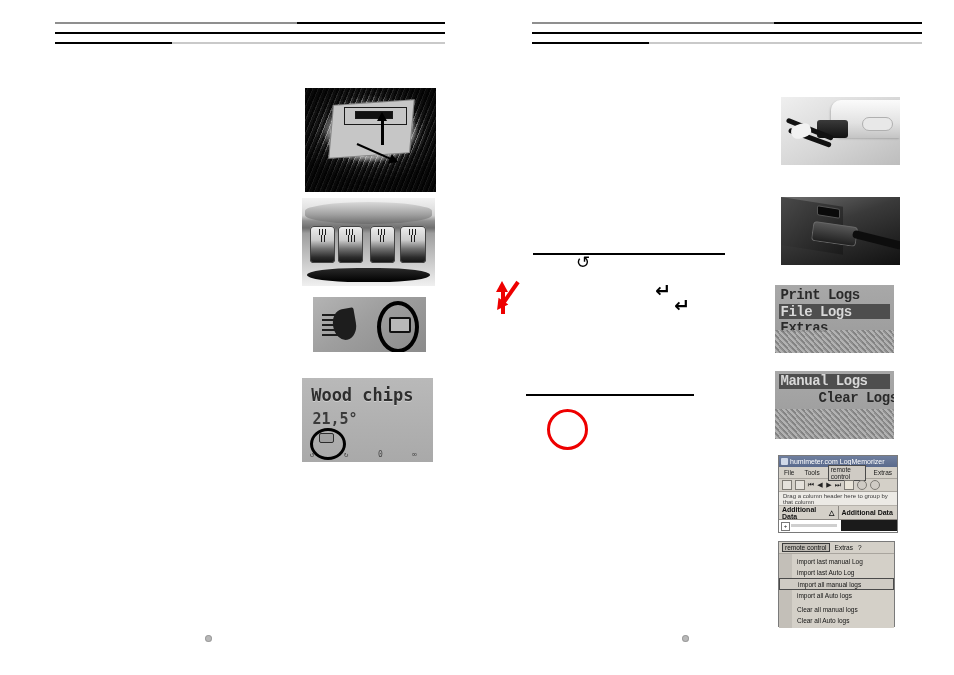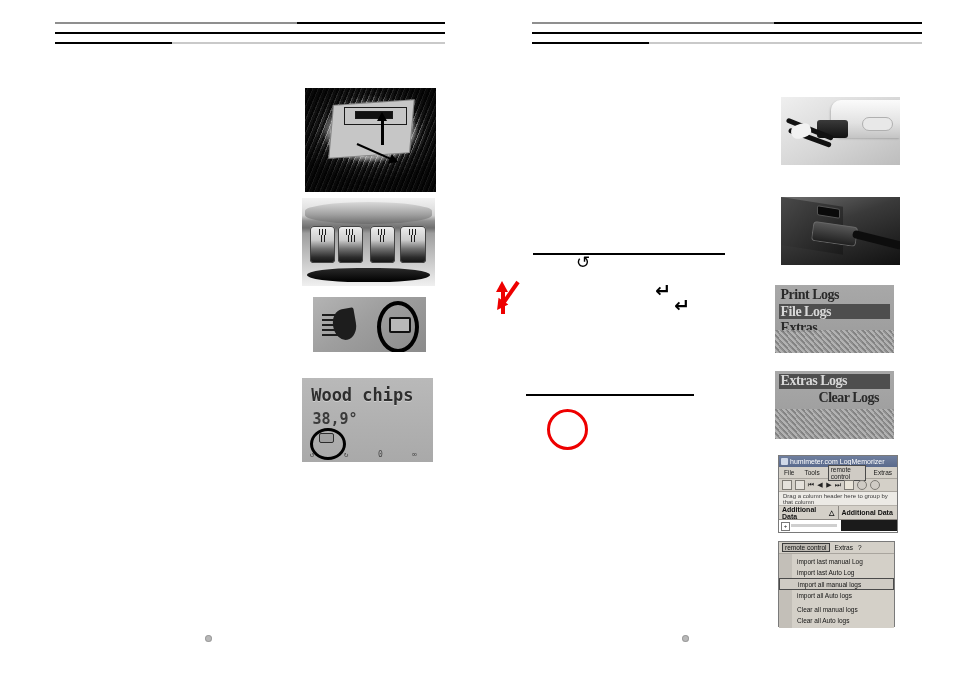--- a/index.html
+++ b/index.html
@@ -110,21 +110,21 @@
      background:#0a0a0a;border:1px solid #555;border-radius:2px;transform:skewY(9deg);}
   .usb2-plug{position:absolute;left:26%;top:40%;width:38%;height:30%;
      background:linear-gradient(#5a5a5a,#1d1d1d);border-radius:4px;
      transform:rotate(8deg);box-shadow:0 0 0 1px #666 inset;}
   .usb2-cable{position:absolute;right:-4%;top:58%;width:44%;height:8px;
      background:#0d0d0d;transform:rotate(14deg);border-radius:4px;}
 
   
   .photo-menu{background:linear-gradient(#a8a8a8,#9a9a9a);overflow:hidden;}
   .menu-row{position:absolute;left:3%;width:94%;height:22%;
-     font-family:Liberation Serif, serif;font-size:14px;font-weight:bold;
+     font-family:Liberation Mono, monospace;font-size:14px;font-weight:bold;
      color:#2a2a2a;letter-spacing:-.5px;line-height:1;
      display:flex;align-items:center;padding-left:2px;box-sizing:border-box;}
   .menu-row.sel{background:#4e4e4e;color:#d8d8d8;}
   .menu-noise{position:absolute;left:0;bottom:0;width:100%;height:34%;
      background:repeating-linear-gradient(48deg,#7d7d7d 0 1px,#b5b5b5 1px 3px,#8d8d8d 3px 4px);
      opacity:.85;}
 
   
   .swwin{position:absolute;background:#d4d0c8;border:1px solid #7a7a7a;
      font-family:"Liberation Sans",sans-serif;overflow:hidden;}
@@ -222,21 +222,21 @@
 
   <div class="ph photo-icon" style="left:313px;top:297px;width:113px;height:55px;">
     <div class="icon-lines"></div>
     <div class="icon-drop"></div>
     <div class="icon-circle"></div>
     <div class="icon-batt"></div>
   </div>
 
   <div class="ph photo-lcd" style="left:302px;top:378px;width:131px;height:84px;">
     <div class="lcd-title">Wood chips</div>
-    <div class="lcd-temp">38,9°</div>
+    <div class="lcd-temp">21,5°</div>
     <div class="lcd-sym" style="left:13%;top:66%;"></div>
     <div class="lcd-circle"></div>
     <div class="lcd-foot" style="left:6%;">↺</div>
     <div class="lcd-foot" style="left:32%;">↻</div>
     <div class="lcd-foot" style="left:58%;">0</div>
     <div class="lcd-foot" style="left:84%;">∞</div>
   </div>
 
   <div class="footmark" style="left:205px;top:635px;"></div>
 </div>
@@ -284,21 +284,21 @@
   </div>
 
   <div class="ph photo-menu" style="left:298px;top:285px;width:119px;height:68px;">
     <div class="menu-row" style="top:4%;">Print Logs</div>
     <div class="menu-row sel" style="top:28%;">File Logs</div>
     <div class="menu-row" style="top:52%;">Extras</div>
     <div class="menu-noise"></div>
   </div>
 
   <div class="ph photo-menu" style="left:298px;top:371px;width:119px;height:68px;">
-    <div class="menu-row sel" style="top:4%;">Extras Logs</div>
+    <div class="menu-row sel" style="top:4%;">Manual Logs</div>
     <div class="menu-row" style="top:28%;margin-left:38px;">Clear Logs</div>
     <div class="menu-noise" style="height:44%;"></div>
   </div>
 
   <div class="swwin" style="left:301px;top:455px;width:118px;height:76px;">
     <div class="sw-title">
       <span class="sw-logo"></span>
       <span>humimeter.com LogMemorizer</span>
     </div>
     <div class="sw-menu">

